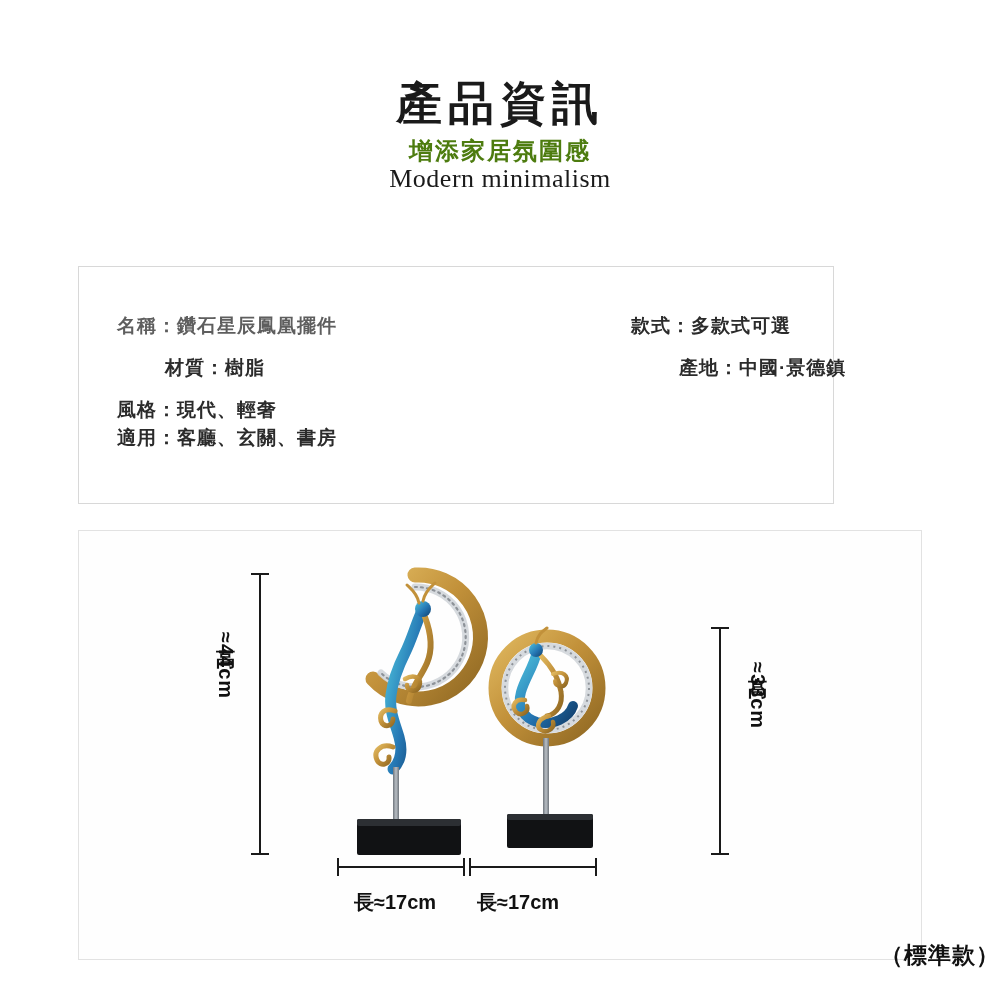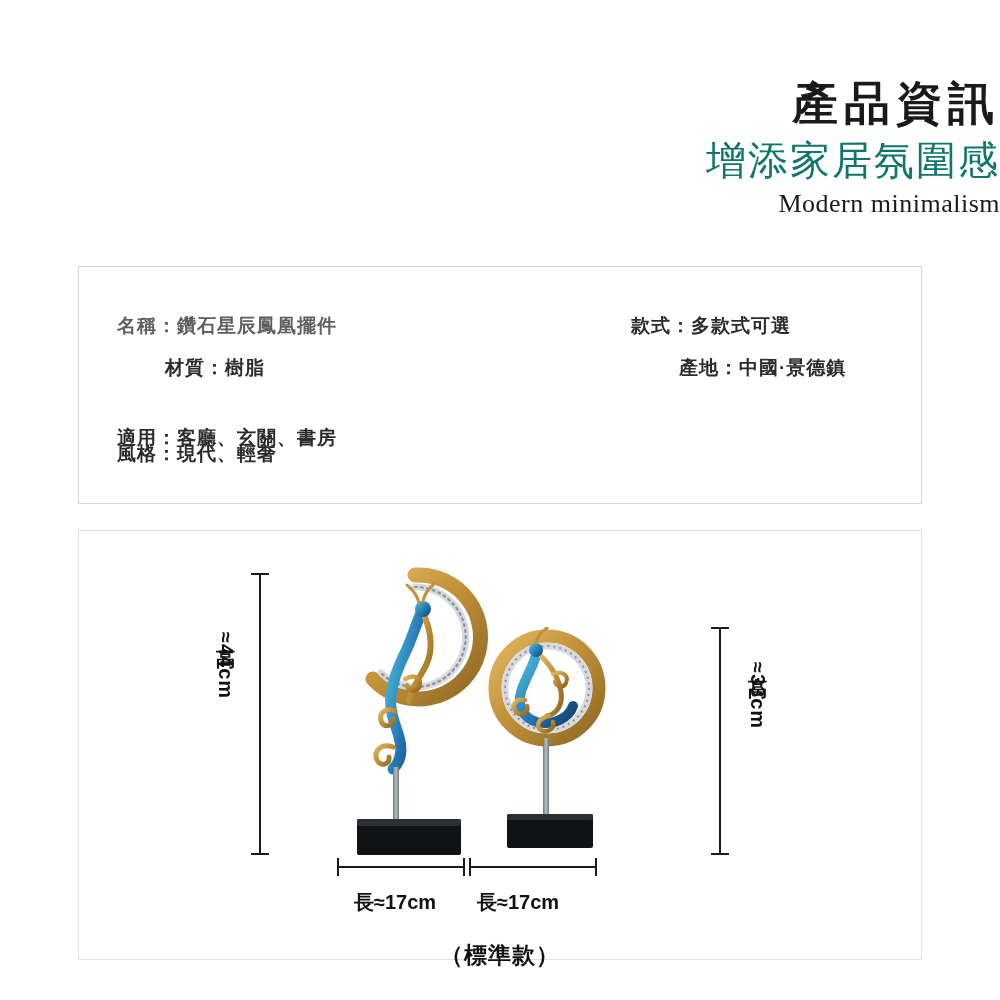--- a/index.html
+++ b/index.html
@@ -11,52 +11,51 @@
     height: 1000px;
     background: #ffffff;
     font-family: "Liberation Sans", sans-serif;
     color: #231f20;
     overflow: hidden;
     position: relative;
   }
 
   
   .header {
-    text-align: right;
+    text-align: center;
     padding-top: 78px;
   }
   .header .title {
     font-size: 46px;
     font-weight: bold;
     letter-spacing: 6px;
     color: #1a1a1a;
     line-height: 1.1;
   }
   .header .subtitle {
-    font-size: 40px;
-    font-weight: normal;
+    font-size: 24px;
+    font-weight: bold;
     letter-spacing: 2px;
-    color: #0f766e;
+    color: #4d7c0f;
     margin-top: 8px;
     line-height: 1.15;
   }
   .header .latin {
     font-family: "Liberation Serif", serif;
     font-size: 26px;
     color: #1a1a1a;
-    margin-top: 6px;
     letter-spacing: 0.5px;
   }
 
   
   .info-box {
     position: absolute;
     left: 78px;
     top: 266px;
-    width: 844px;
+    width: 756px;
     height: 238px;
     border: 1px solid #d8d8d8;
     box-sizing: border-box;
   }
   .info-grid {
     position: relative;
     width: 100%;
     height: 100%;
   }
   .info-item {
@@ -66,21 +65,21 @@
     color: #2b2b2b;
     white-space: nowrap;
     letter-spacing: 1px;
   }
   .info-item.soft { color: #5e5e5e; font-weight: bold; }
   .col-left  { left: 38px; }
   .col-right { left: 552px; }
 
   .r1 { top: 46px; }
   .r2 { top: 88px; margin-left: 48px; }
-  .r3 { top: 130px; margin-top: 44px; }
+  .r3 { top: 130px; }
   .r4 { top: 158px; }
 
   
   .dim-box {
     position: absolute;
     left: 78px;
     top: 530px;
     width: 844px;
     height: 430px;
     border: 1px solid #e2e2e2;
@@ -274,13 +273,13 @@
 
       <rect x="64" y="112" width="6" height="78" fill="url(#rodB)"></rect>
 
       <rect x="28" y="188" width="86" height="34" rx="2" fill="#111214"></rect>
       <rect x="28" y="188" width="86" height="6" rx="2" fill="#2c2f33"></rect>
     </svg>
   </div>
 
 </div>
 
-<div class="footnote" style="top:940px;">（標準款）</div>
+<div class="footnote" style="top:940px;text-align:right;">（標準款）</div>
 
 </body></html>

